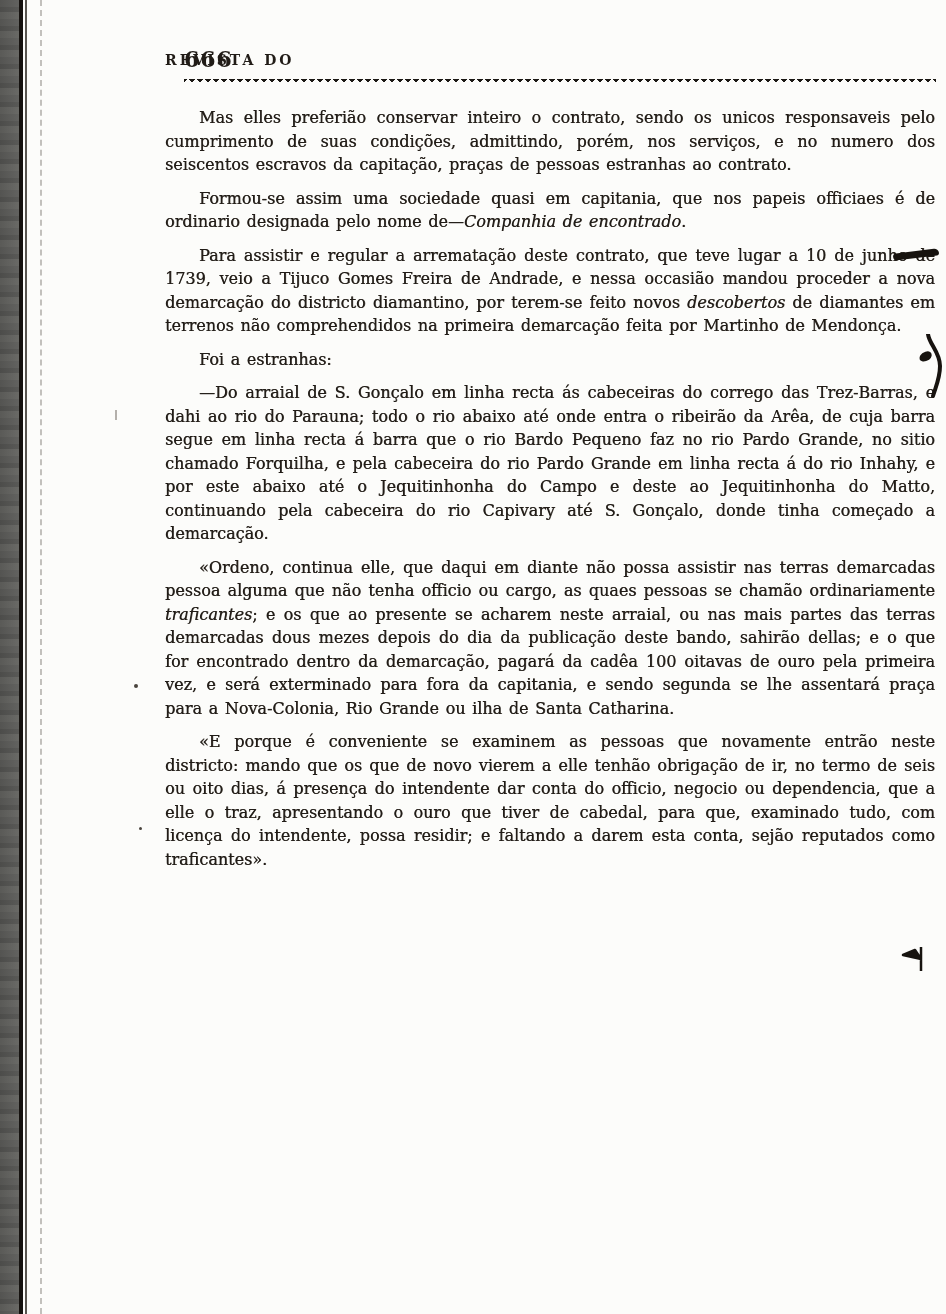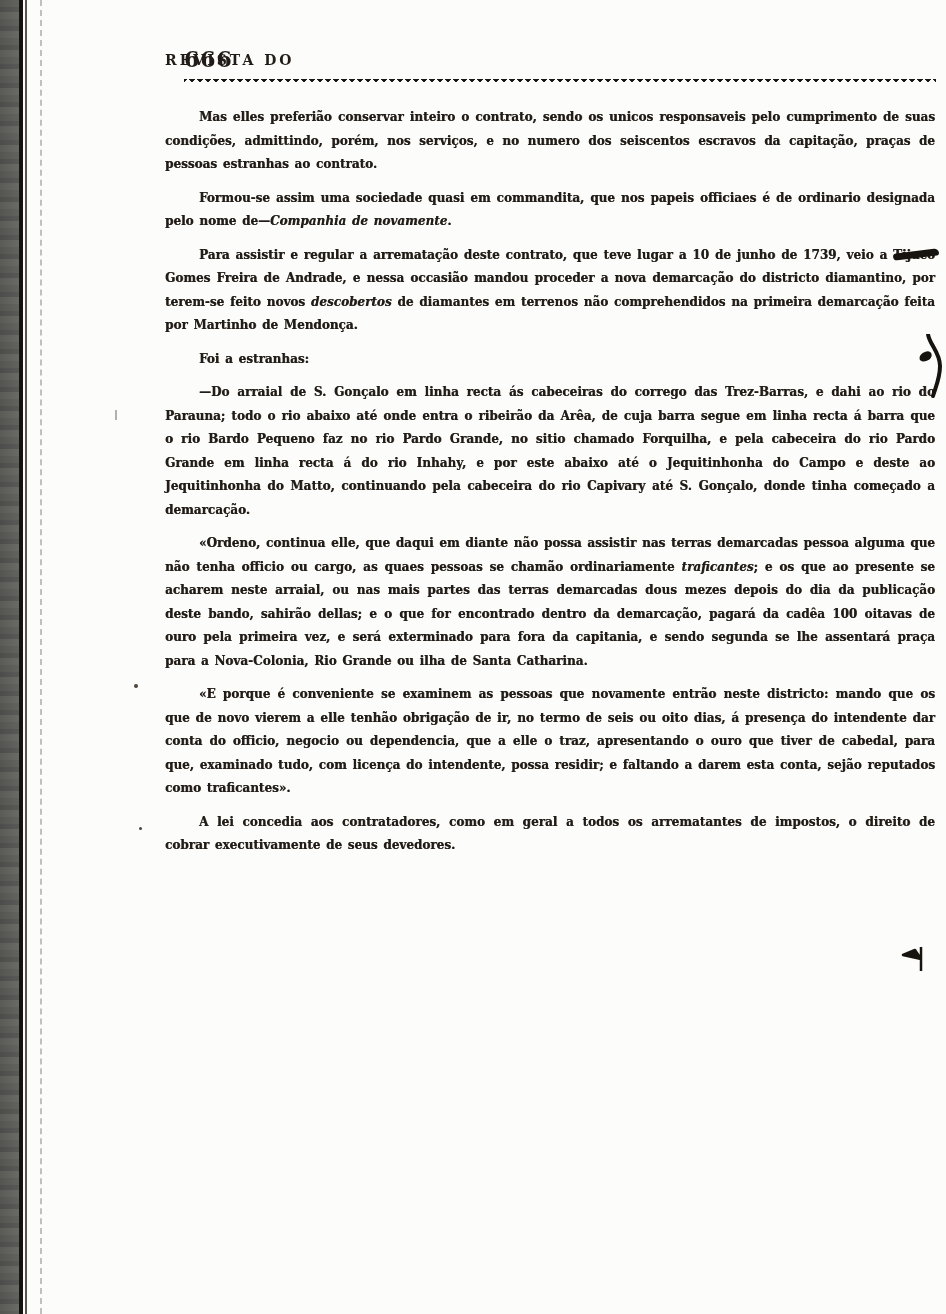--- a/index.html
+++ b/index.html
@@ -28,21 +28,21 @@
   .header-rule{
     position:absolute;left:184px;top:79px;width:752px;height:6px;
     background:
       linear-gradient(135deg,#1b1814 25%,transparent 25%) 0 0,
       linear-gradient(225deg,#1b1814 25%,transparent 25%) 0 0;
     background-size:8px 6px;background-repeat:repeat-x;
   }
   
   .text-column{
     position:absolute;left:165px;top:106px;width:770px;
-    font-size:12px;line-height:23.5px;font-weight:bold;
+    font-size:16px;line-height:23.5px;font-weight:normal;
     text-align:justify;
     text-shadow:0.4px 0.4px 0.5px rgba(35,28,20,.75);
     word-spacing:1.5px;
   }
   .para{margin:0 0 10px 0;text-indent:34px;}
   .para:last-child{margin-bottom:0;}
   .it{font-style:italic;}
   
   .ink-mark-dash{
     position:absolute;left:893px;top:251px;width:46px;height:7px;
@@ -68,34 +68,33 @@
 
 <div>
   <div class="page-number">666</div>
   <div class="running-title">REVISTA DO</div>
   <div class="header-rule"></div>
 </div>
 
 <div class="text-column">
   <p class="para"><span>Mas elles preferião conservar inteiro o contrato, sendo os unicos responsaveis pelo cumprimento de suas condições, admittindo, porém, nos serviços, e no numero dos seiscentos escravos da capitação, praças de pessoas estranhas ao contrato.</span></p>
 
-  <p class="para"><span>Formou-se assim uma sociedade quasi em commandita, que nos papeis officiaes é de ordinario designada pelo nome de—</span><span class="it">Companhia de novamente</span><span>.</span></p>
+  <p class="para"><span>Formou-se assim uma sociedade quasi em capitania, que nos papeis officiaes é de ordinario designada pelo nome de—</span><span class="it">Companhia de encontrado</span><span>.</span></p>
 
   <p class="para"><span>Para assistir e regular a arrematação deste contrato, que teve lugar a 10 de junho de 1739, veio a Tijuco Gomes Freira de Andrade, e nessa occasião mandou proceder a nova demarcação do districto diamantino, por terem-se feito novos </span><span class="it">descobertos</span><span> de diamantes em terrenos não comprehendidos na primeira demarcação feita por Martinho de Mendonça.</span></p>
 
   <p class="para"><span>Foi a estranhas:</span></p>
 
   <p class="para"><span>—Do arraial de S. Gonçalo em linha recta ás cabeceiras do corrego das Trez-Barras, e dahi ao rio do Parauna; todo o rio abaixo até onde entra o ribeirão da Arêa, de cuja barra segue em linha recta á barra que o rio Bardo Pequeno faz no rio Pardo Grande, no sitio chamado Forquilha, e pela cabeceira do rio Pardo Grande em linha recta á do rio Inhahy, e por este abaixo até o Jequitinhonha do Campo e deste ao Jequitinhonha do Matto, continuando pela cabeceira do rio Capivary até S. Gonçalo, donde tinha começado a demarcação.</span></p>
 
 
   <p class="para"><span>«Ordeno, continua elle, que daqui em diante não possa assistir nas terras demarcadas pessoa alguma que não tenha officio ou cargo, as quaes pessoas se chamão ordinariamente </span><span class="it">traficantes</span><span>; e os que ao presente se acharem neste arraial, ou nas mais partes das terras demarcadas dous mezes depois do dia da publicação deste bando, sahirão dellas; e o que for encontrado dentro da demarcação, pagará da cadêa 100 oitavas de ouro pela primeira vez, e será exterminado para fora da capitania, e sendo segunda se lhe assentará praça para a Nova-Colonia, Rio Grande ou ilha de Santa Catharina.</span></p>
 
   <p class="para"><span>«E porque é conveniente se examinem as pessoas que novamente entrão neste districto: mando que os que de novo vierem a elle tenhão obrigação de ir, no termo de seis ou oito dias, á presença do intendente dar conta do officio, negocio ou dependencia, que a elle o traz, apresentando o ouro que tiver de cabedal, para que, examinado tudo, com licença do intendente, possa residir; e faltando a darem esta conta, sejão reputados como traficantes».</span></p>
 
-  <p class="para"><span>A lei concedia aos contratadores, como em geral a todos os arrematantes de impostos, o direito de cobrar executivamente de seus devedores.</span></p>
 </div>
 
 <div class="ink-mark-dash"></div>
 <div class="ink-mark-curve">
   <svg width="30" height="64" viewBox="0 0 30 64">
     <path d="M12 0 C 13 10, 24 18, 24 32 C 24 44, 20 52, 17 62" stroke="#17130f" stroke-width="4" fill="none" stroke-linecap="round"></path>
   </svg>
 </div>
 <div class="ink-mark-blob"></div>
 <div class="ink-mark-arrow">

